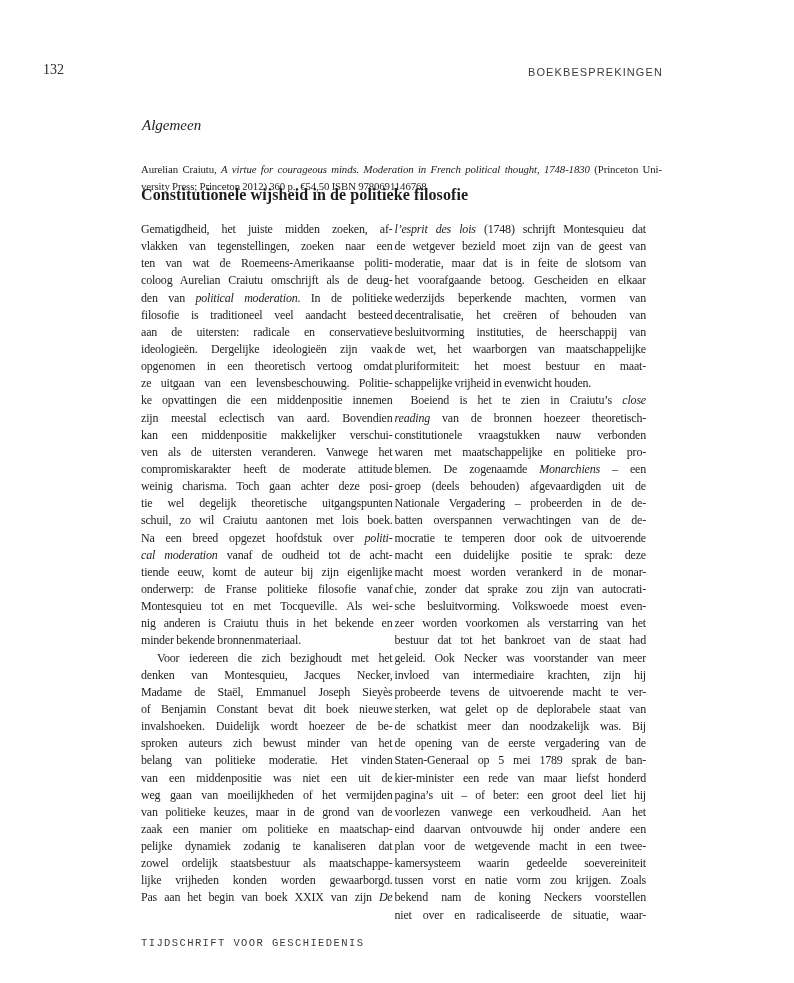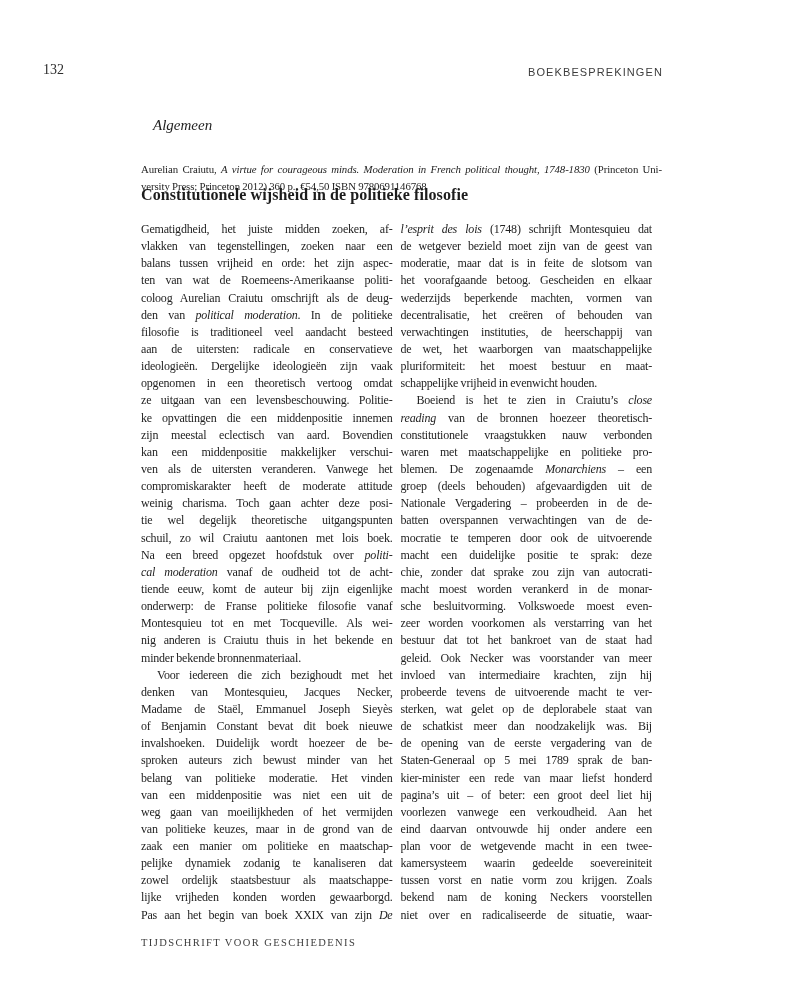--- a/index.html
+++ b/index.html
@@ -36,37 +36,37 @@
     top: 66px;
     font-family: "Liberation Sans", sans-serif;
     font-size: 11px;
     letter-spacing: 1.1px;
     color: #3c3c3c;
   }
   .running-foot {
     position: absolute;
     left: 141px;
     top: 937px;
-    font-family: Liberation Serif, serif;
+    font-family: Liberation Mono, monospace;
     font-size: 10.5px;
     letter-spacing: 1.4px;
     color: #3c3c3c;
   }
   
   .content {
     position: absolute;
     left: 141px;
     top: 0;
     width: 521px;
     height: 983px;
   }
   .category {
     position: absolute;
     top: 117px;
-    left: 12px;
+    left: 1px;
     font-style: italic;
     font-size: 15px;
     color: #222222;
   }
   .citation {
     position: absolute;
     top: 161px;
     left: 0;
     width: 521px;
     font-size: 10.8px;
@@ -83,21 +83,21 @@
     font-weight: bold;
     color: #1c1c1c;
     letter-spacing: 0.1px;
   }
   .columns {
     position: absolute;
     top: 221px;
     left: 0;
     width: 521px;
     display: flex;
-    gap: 8px;
+    gap: 2px;
   }
   .col {
     width: 251.5px;
     flex: 0 0 251.5px;
   }
   
   .line {
     font-size: 12px;
     line-height: 17.15px;
     height: 17.15px;
@@ -139,21 +139,20 @@
         <div class="line"><span>Aurelian Craiutu, </span><i>A virtue for courageous minds. Moderation in French political thought, 1748-1830</i><span> (Princeton Uni-</span></div>
         <div class="line end"><span>versity Press; Princeton 2012) 360 p., €54,50 ISBN 9780691146768</span></div>
       </div>
 
     <h1 class="article-title" style="margin:0; font-size:16px;">Constitutionele wijsheid in de politieke filosofie</h1>
 
     <div class="columns">
       <div class="col">
           <div class="line"><span>Gematigdheid, het juiste midden zoeken, af-</span></div>
           <div class="line"><span>vlakken van tegenstellingen, zoeken naar een</span></div>
-          <div class="line"><span>balans tussen vrijheid en orde: het zijn aspec-</span></div>
           <div class="line"><span>ten van wat de Roemeens-Amerikaanse politi-</span></div>
           <div class="line"><span>coloog Aurelian Craiutu omschrijft als de deug-</span></div>
           <div class="line"><span>den van </span><i>political moderation</i><span>. In de politieke</span></div>
           <div class="line"><span>filosofie is traditioneel veel aandacht besteed</span></div>
           <div class="line"><span>aan de uitersten: radicale en conservatieve</span></div>
           <div class="line"><span>ideologieën. Dergelijke ideologieën zijn vaak</span></div>
           <div class="line"><span>opgenomen in een theoretisch vertoog omdat</span></div>
           <div class="line"><span>ze uitgaan van een levensbeschouwing. Politie-</span></div>
           <div class="line"><span>ke opvattingen die een middenpositie innemen</span></div>
           <div class="line"><span>zijn meestal eclectisch van aard. Bovendien</span></div>
@@ -186,36 +185,36 @@
           <div class="line"><span>lijke vrijheden konden worden gewaarborgd.</span></div>
           <div class="line"><span>Pas aan het begin van boek XXIX van zijn </span><i>De</i></div>
         </div>
       <div class="col">
           <div class="line"><i>l’esprit des lois</i><span> (1748) schrijft Montesquieu dat</span></div>
           <div class="line"><span>de wetgever bezield moet zijn van de geest van</span></div>
           <div class="line"><span>moderatie, maar dat is in feite de slotsom van</span></div>
           <div class="line"><span>het voorafgaande betoog. Gescheiden en elkaar</span></div>
           <div class="line"><span>wederzijds beperkende machten, vormen van</span></div>
           <div class="line"><span>decentralisatie, het creëren of behouden van</span></div>
-          <div class="line"><span>verwachtingen instituties, de heerschappij van</span></div>
+          <div class="line"><span>besluitvorming instituties, de heerschappij van</span></div>
           <div class="line"><span>de wet, het waarborgen van maatschappelijke</span></div>
           <div class="line"><span>pluriformiteit: het moest bestuur en maat-</span></div>
           <div class="line end"><span>schappelijke vrijheid in evenwicht houden.</span></div>
           <div class="line ind"><span>Boeiend is het te zien in Craiutu’s </span><i>close</i></div>
           <div class="line"><i>reading</i><span> van de bronnen hoezeer theoretisch-</span></div>
           <div class="line"><span>constitutionele vraagstukken nauw verbonden</span></div>
           <div class="line"><span>waren met maatschappelijke en politieke pro-</span></div>
           <div class="line"><span>blemen. De zogenaamde </span><i>Monarchiens</i><span> – een</span></div>
           <div class="line"><span>groep (deels behouden) afgevaardigden uit de</span></div>
           <div class="line"><span>Nationale Vergadering – probeerden in de de-</span></div>
           <div class="line"><span>batten overspannen verwachtingen van de de-</span></div>
           <div class="line"><span>mocratie te temperen door ook de uitvoerende</span></div>
           <div class="line"><span>macht een duidelijke positie te sprak: deze</span></div>
+          <div class="line"><span>macht moest worden verankerd in de monar-</span></div>
           <div class="line"><span>chie, zonder dat sprake zou zijn van autocrati-</span></div>
-          <div class="line"><span>macht moest worden verankerd in de monar-</span></div>
           <div class="line"><span>sche besluitvorming. Volkswoede moest even-</span></div>
           <div class="line"><span>zeer worden voorkomen als verstarring van het</span></div>
           <div class="line"><span>bestuur dat tot het bankroet van de staat had</span></div>
           <div class="line"><span>geleid. Ook Necker was voorstander van meer</span></div>
           <div class="line"><span>invloed van intermediaire krachten, zijn hij</span></div>
           <div class="line"><span>probeerde tevens de uitvoerende macht te ver-</span></div>
           <div class="line"><span>sterken, wat gelet op de deplorabele staat van</span></div>
           <div class="line"><span>de schatkist meer dan noodzakelijk was. Bij</span></div>
           <div class="line"><span>de opening van de eerste vergadering van de</span></div>
           <div class="line"><span>Staten-Generaal op 5 mei 1789 sprak de ban-</span></div>

